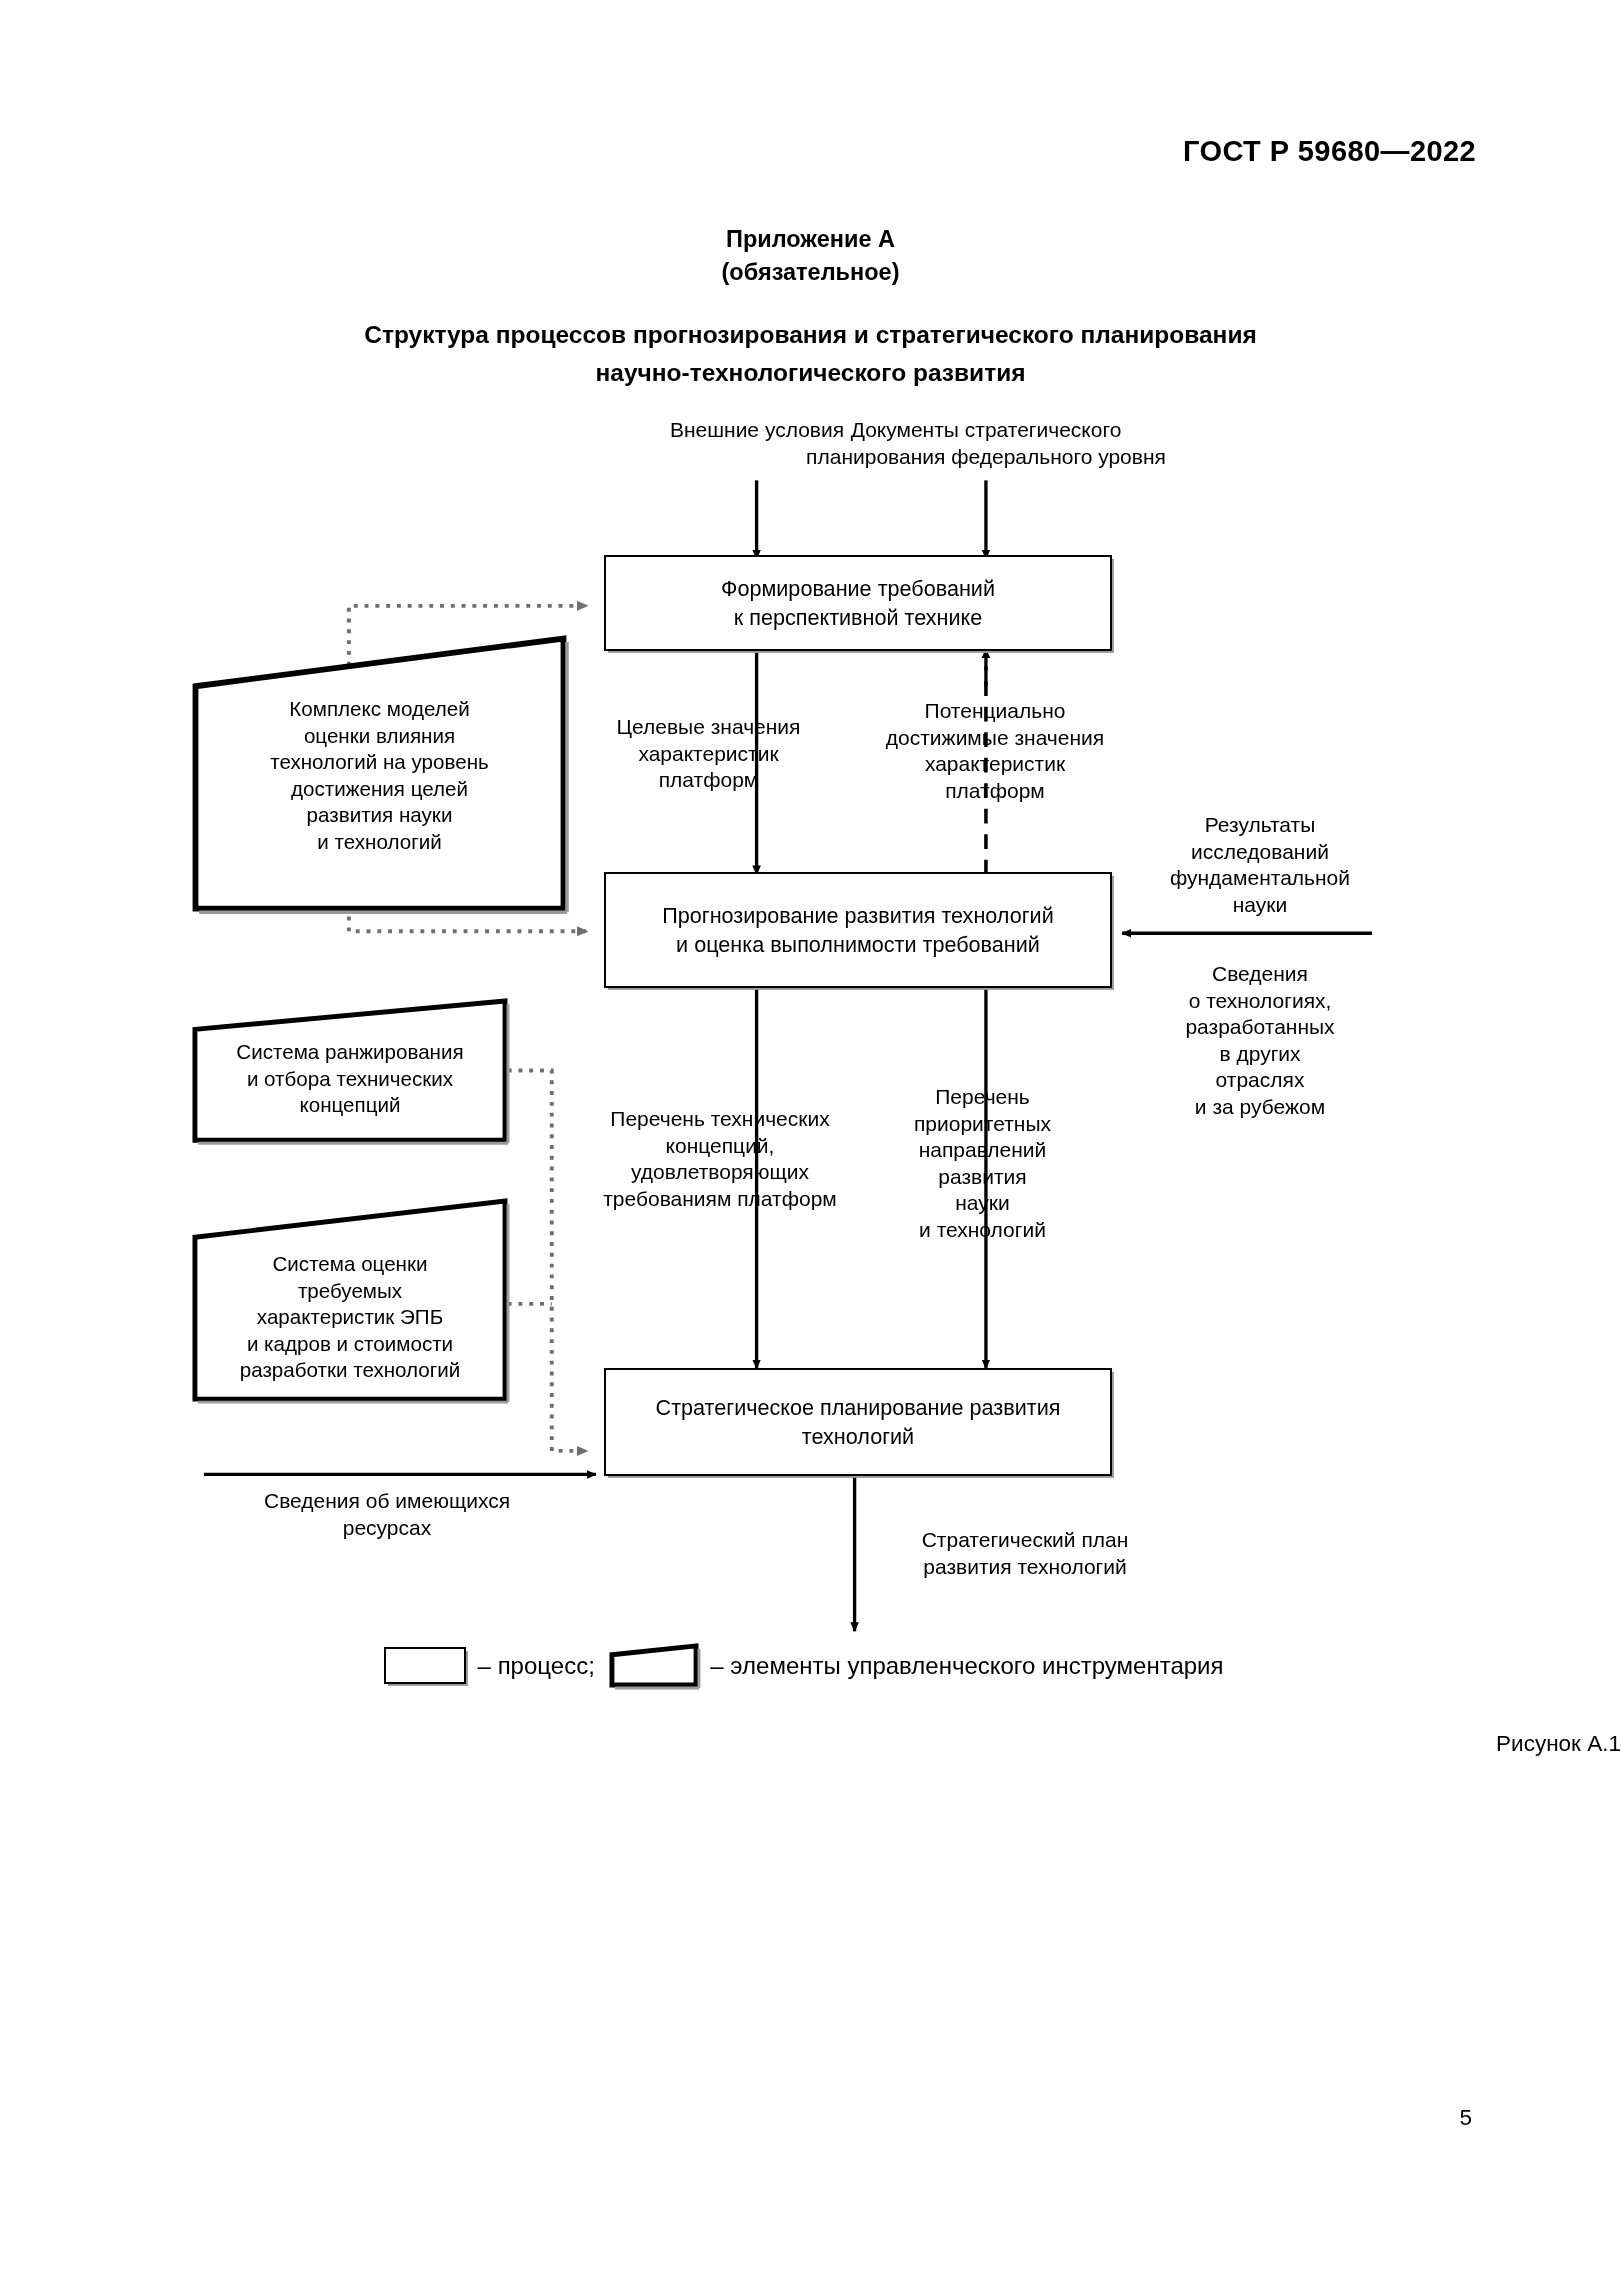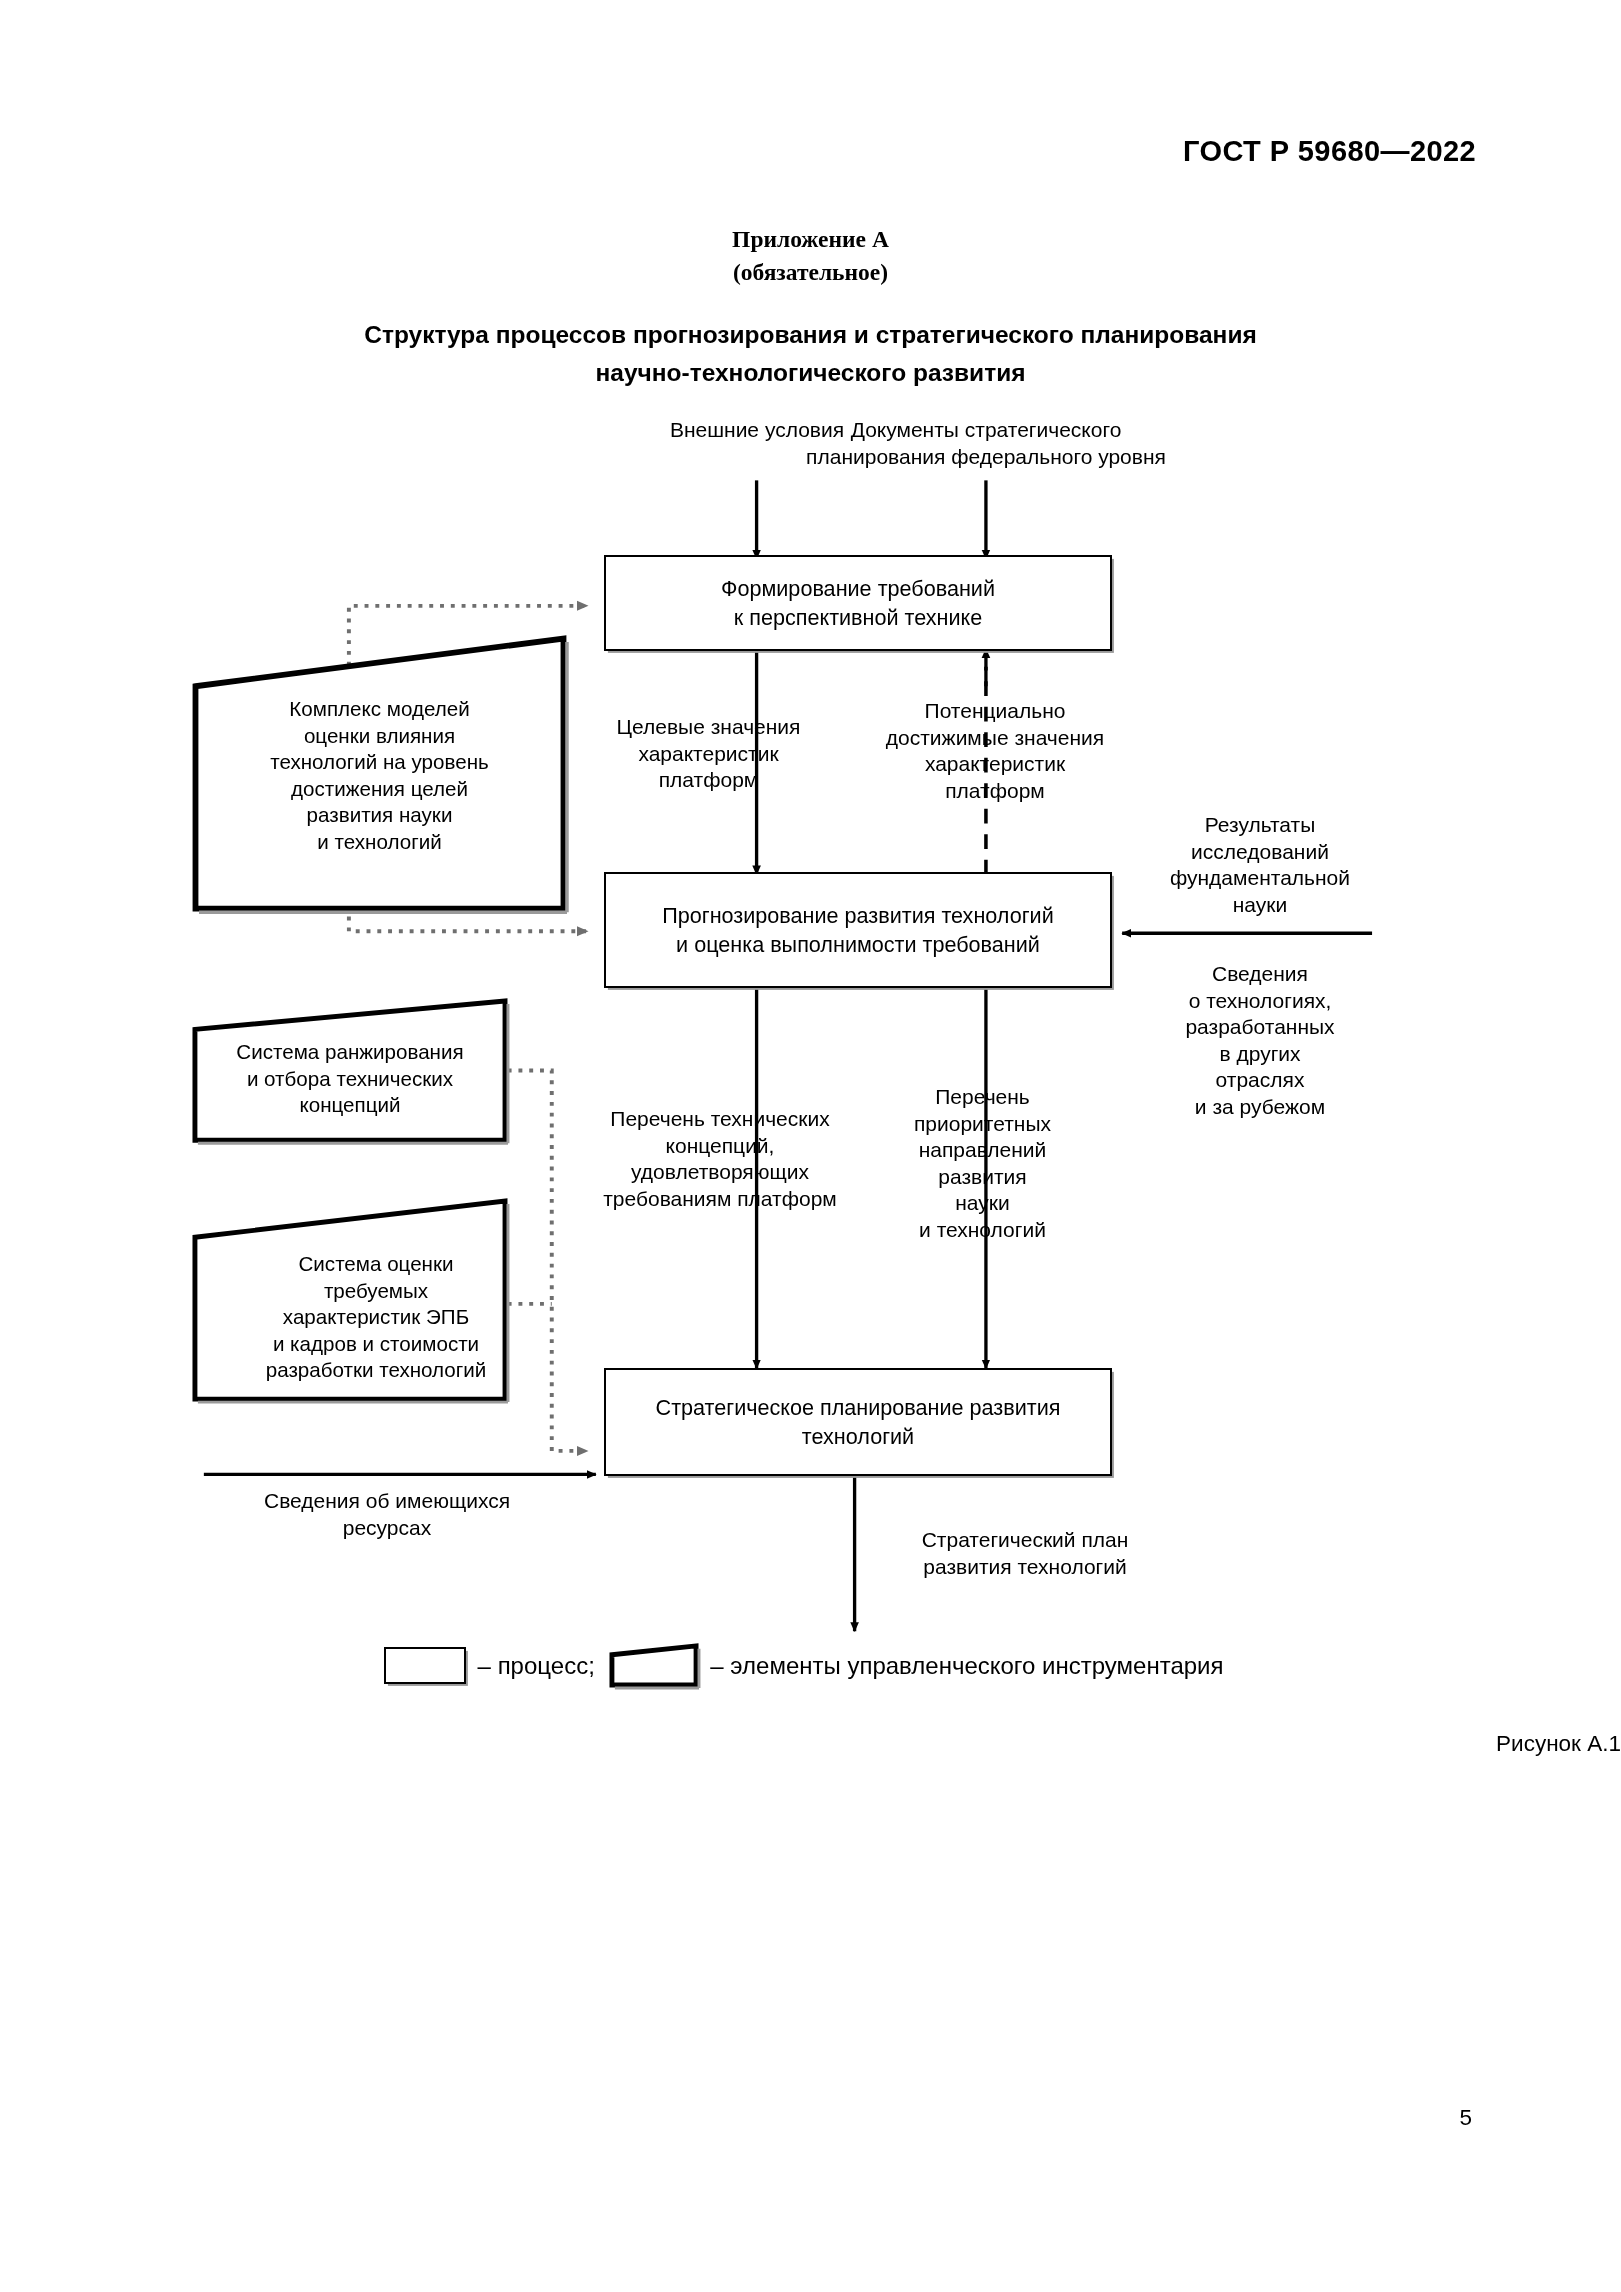--- a/index.html
+++ b/index.html
@@ -34,21 +34,20 @@
   
   .appendix-block {
     position: absolute;
     top: 223px;
     left: 0;
     width: 1621px;
     text-align: center;
     font-size: 23.5px;
     font-weight: bold;
     line-height: 33px;
-    font-family: Liberation Serif, serif;
   }
   .fig-title {
     position: absolute;
     top: 316px;
     left: 0;
     width: 1621px;
     text-align: center;
     font-size: 24.5px;
     font-weight: bold;
     line-height: 38px;
@@ -290,21 +289,21 @@
     <div class="tool-text" style="top:41px;">Система ранжирования
 и отбора технических
 концепций</div>
   </div>
 
   <div class="tool" style="top:1198px; left:192px; width:316px; height:204px;">
     <svg viewBox="0 0 322 208" preserveAspectRatio="none" aria-hidden="true">
       <path d="M3,40 L319,3 L319,205 L3,205 Z" fill="#ffffff" stroke="#000000" stroke-width="5" stroke-linejoin="miter"></path>
       <path d="M6,208 L322,208 M322,6 L322,208" stroke="#9a9a9a" stroke-width="3" fill="none"></path>
     </svg>
-    <div class="tool-text" style="top:53px;padding-left:26px;">Система оценки
+    <div class="tool-text" style="top:53px;">Система оценки
 требуемых
 характеристик ЭПБ
 и кадров и стоимости
 разработки технологий</div>
   </div>
 
   <div class="legend">
     <div class="swatch-rect"></div>
     <span class="legend-txt">– процесс;</span>
     <div class="swatch-trap">

